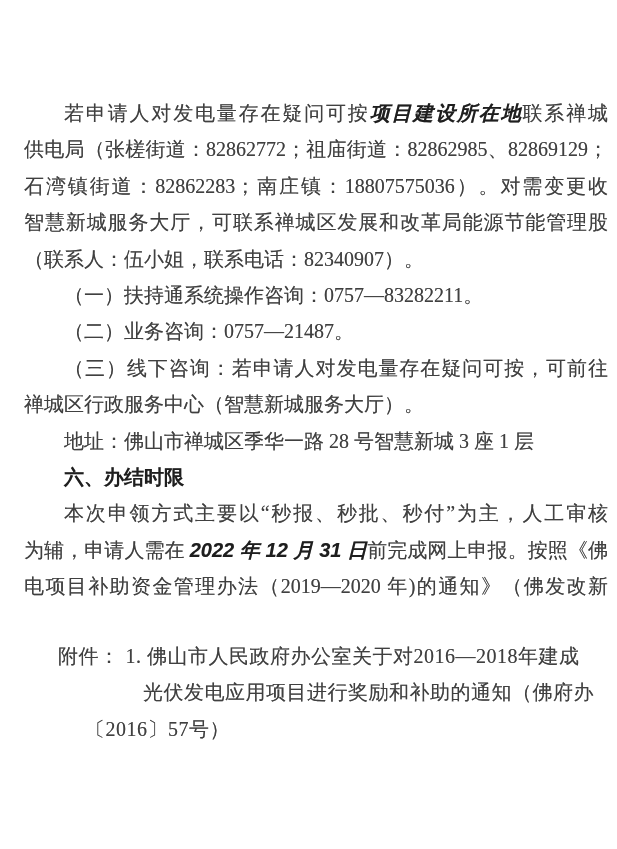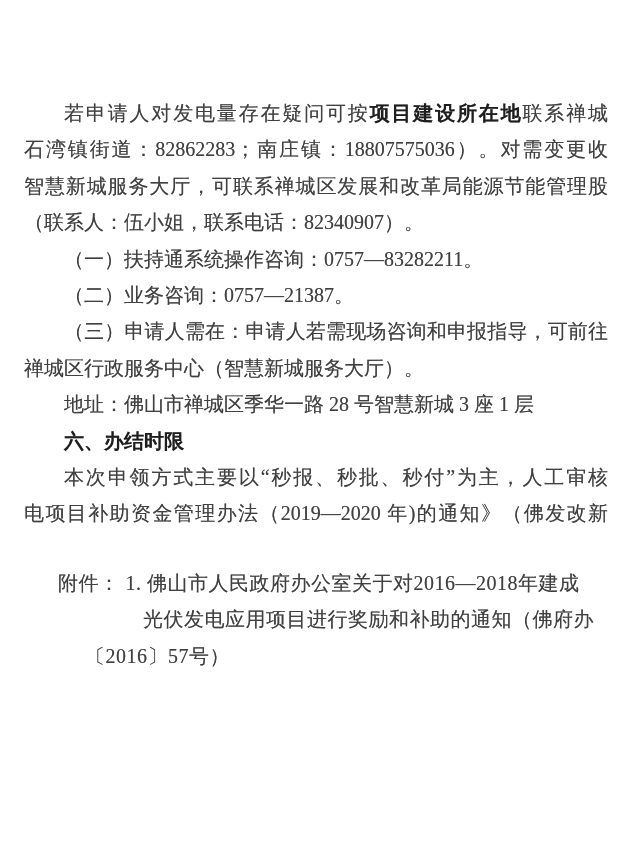--- a/index.html
+++ b/index.html
@@ -33,52 +33,55 @@
   .j{
     text-align:justify;
     text-align-last:justify;
     text-justify:inter-character;
   }
   .ind{ text-indent:40px; }
   b,.em{
     font-weight:700;
     color:var(--ink-bold);
     font-family:"Liberation Sans","Liberation Serif",sans-serif;
+    font-style:italic;
   }
   .heading{
     font-weight:700;
     color:var(--ink-bold);
     font-family:"Liberation Sans","Liberation Serif",sans-serif;
   }
   .att{ margin-top:33px; }
   .att .line{ letter-spacing:.5px;font-family:Liberation Serif, serif; }
   .o34{ padding-left:34px; }
   .o119{ padding-left:119px; }
   .o61{ padding-left:61px; }
   .label-gap{ padding-right:6px; }
 </style>
 </head>
 <body>
 
 <div class="page">
 
   <div class="line j ind"><span>若申请人对发电量存在疑问可按</span><b class="em">项目建设所在地</b><span>联系禅城</span></div>
+  <div class="line j">供电局（张槎街道：82862772；祖庙街道：82862985、82869129；</div>
   <div class="line j">石湾镇街道：82862283；南庄镇：18807575036）。对需变更收</div>
   <div class="line j">智慧新城服务大厅，可联系禅城区发展和改革局能源节能管理股</div>
   <div class="line">（联系人：伍小姐，联系电话：82340907）。</div>
 
   <div class="line ind">（一）扶持通系统操作咨询：0757—83282211。</div>
-  <div class="line ind">（二）业务咨询：0757—21387。</div>
-  <div class="line j ind">（三）申请人需在：申请人若需现场咨询和申报指导，可前往</div>
+  <div class="line ind">（二）业务咨询：0757—21487。</div>
+  <div class="line j ind">（三）线下咨询：若申请人对发电量存在疑问可按，可前往</div>
   <div class="line">禅城区行政服务中心（智慧新城服务大厅）。</div>
   <div class="line ind">地址：佛山市禅城区季华一路 28 号智慧新城 3 座 1 层</div>
 
   <div class="line ind heading">六、办结时限</div>
 
   <div class="line j ind">本次申领方式主要以“秒报、秒批、秒付”为主，人工审核</div>
+  <div class="line j"><span>为辅，申请人需在 </span><b class="em">2022 年 12 月 31 日</b><span>前完成网上申报。按照《佛</span></div>
   <div class="line j">电项目补助资金管理办法（2019—2020 年)的通知》（佛发改新</div>
 
   <div class="att">
     <div class="line o34"><span class="label-gap">附件：</span><span>1. 佛山市人民政府办公室关于对2016—2018年建成</span></div>
     <div class="line o119">光伏发电应用项目进行奖励和补助的通知（佛府办</div>
     <div class="line o61">〔2016〕57号）</div>
   </div>
 
 </div>
 

